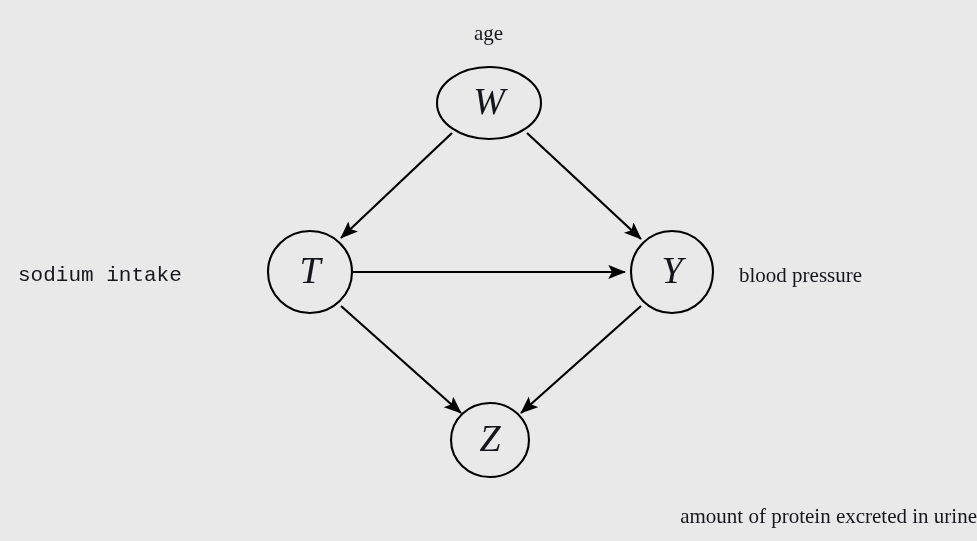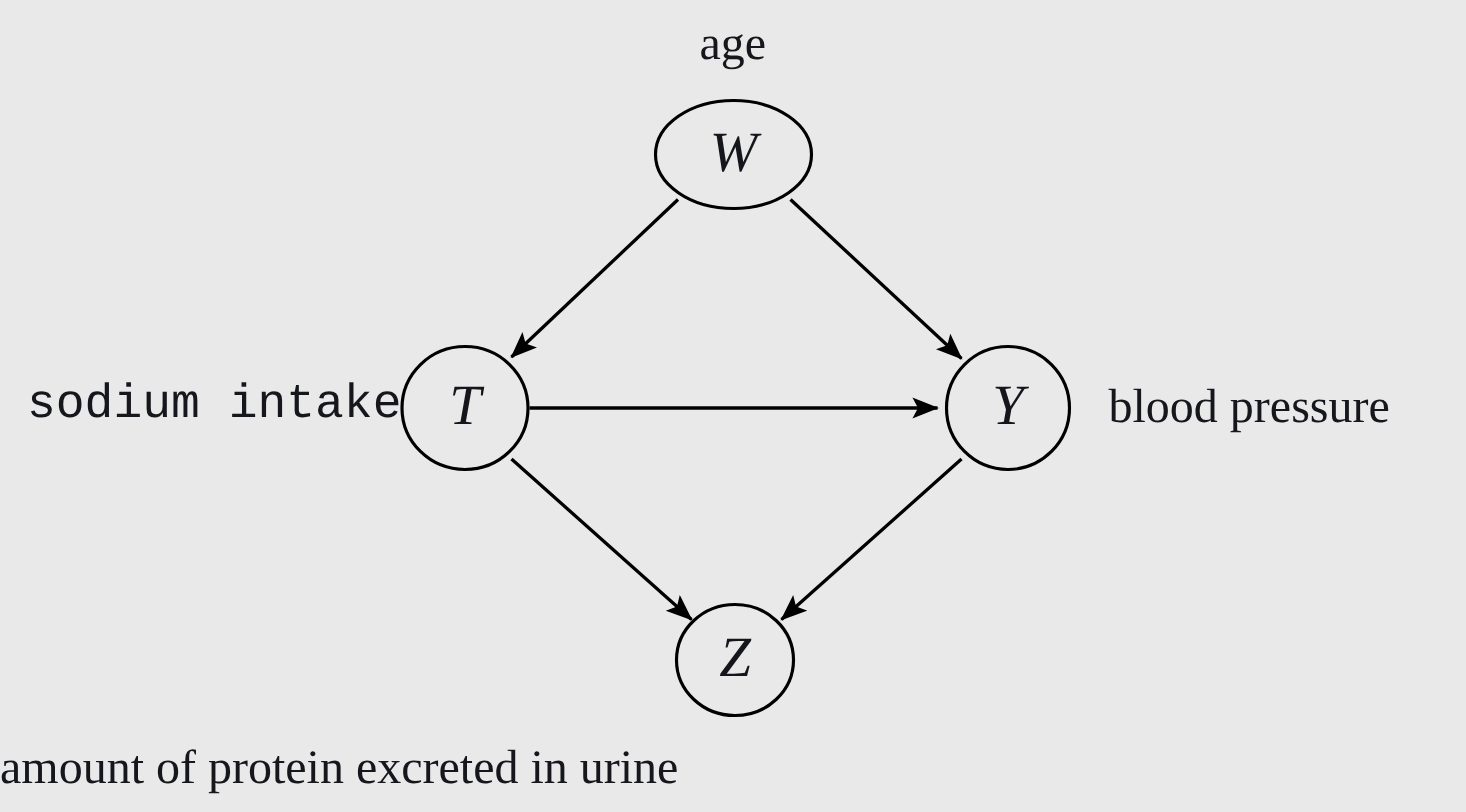--- a/index.html
+++ b/index.html
@@ -42,24 +42,25 @@
     dominant-baseline: middle;
   }
   .edge-line {
     stroke: #000000;
     stroke-width: 2.2;
     fill: none;
   }
   .caption {
     position: absolute;
     font-family: "Liberation Serif", "DejaVu Serif", serif;
-    font-size: 32px;
+    font-size: 21px;
     line-height: 1;
     color: #16171d;
     white-space: nowrap;
+    margin-top: 11px;
   }
   #label-age {
     left: 0;
     top: 12px;
     width: 977px;
     text-align: center;
   }
   #label-sodium {
     left: 18px;
     top: 254px;
@@ -69,21 +70,21 @@
   #label-bp {
     left: 739px;
     top: 254px;
     text-align: left;
     font-family: Liberation Serif, serif;
   }
   #label-protein {
     left: 0;
     top: 495px;
     width: 977px;
-    text-align: left;
+    text-align: right;
   }
 </style>
 </head>
 <body>
 
 <div id="diagram-root">
 
   <svg id="dag-svg" viewBox="0 0 977 541">
     <defs>
       <marker id="arrowhead" markerWidth="9" markerHeight="9" refX="7.6" refY="3.2" orient="auto" markerUnits="strokeWidth">

